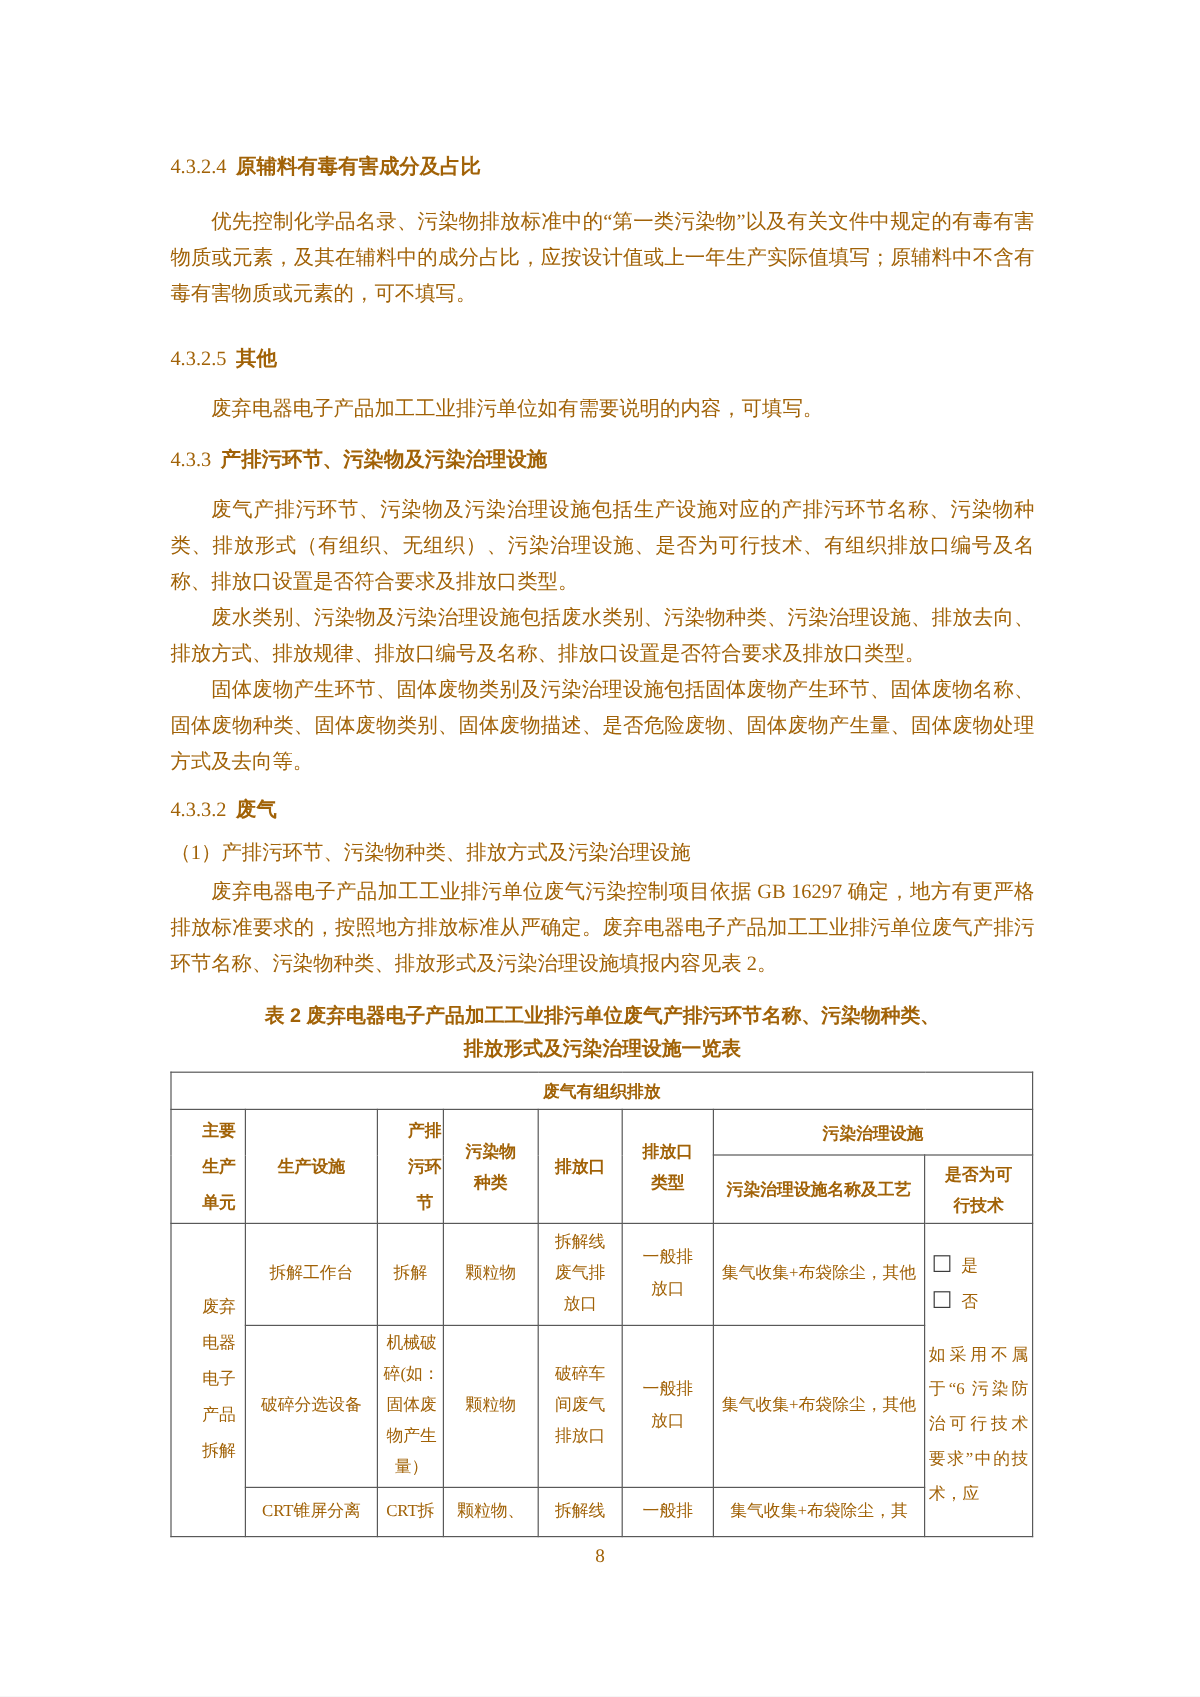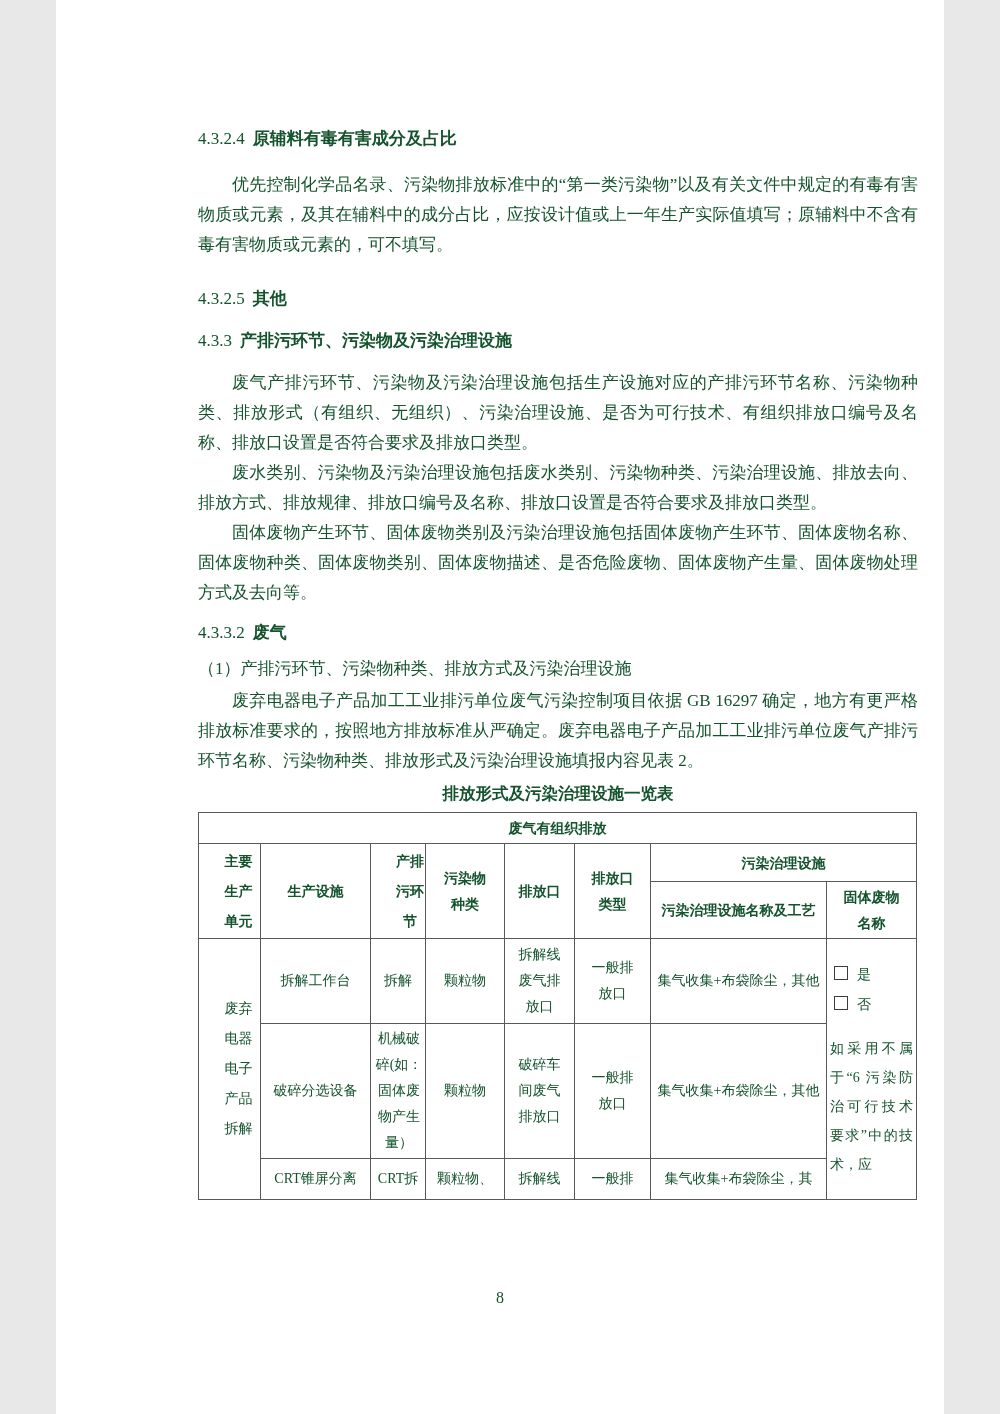--- a/index.html
+++ b/index.html
@@ -1,31 +1,31 @@
 <!DOCTYPE html>
 <html lang="zh"><head>
 <meta charset="utf-8">
 <style>
   html,body{margin:0;padding:0;background:#e8e8e8;}
   .page{
-    width:888px;height:1414px;position:relative;margin:0 auto;
-    background:#ffffff;color:#14532d;overflow:hidden;
+    width:1000px;height:1414px;position:relative;margin:0 auto;
+    background:#ffffff;color:#a16207;overflow:hidden;
     font-family:"Liberation Serif","DejaVu Serif",serif;
   }
   .content{position:absolute;left:142px;top:124px;width:720px;}
 
   .heading{margin:0;font-size:17px;line-height:30px;white-space:nowrap;}
   .heading .num{font-family:"Liberation Serif","DejaVu Serif",serif;margin-right:8px;}
   .heading .ttl{font-weight:bold;font-family:"Liberation Sans","DejaVu Sans",sans-serif;}
 
   .para{margin:0;font-size:17px;line-height:30px;text-align:justify;text-indent:2em;}
   .para.noindent{text-indent:0;}
 
   .mb16{margin-bottom:16px;}.mb20{margin-bottom:24px;}.mb12{margin-bottom:12px;}
-  .mb10{margin-bottom:10px;}.mb6{margin-bottom:6px;}.mb4{margin-bottom:4px;}.mb2{margin-bottom:2px;}
+  .mb10{margin-bottom:10px;}.mb6{margin-bottom:6px;}.mb4{margin-bottom:16px;}.mb2{margin-bottom:2px;}
 
   .table-caption{
     text-align:center;font-weight:bold;font-size:16.5px;line-height:27px;
     font-family:"Liberation Sans","DejaVu Sans",sans-serif;margin:0 0 5px 0;
   }
 
   table.data-table{
     table-layout:fixed;border-collapse:collapse;width:718px;
     font-size:14px;
   }
@@ -66,35 +66,37 @@
 
 <div class="page">
   <div class="content">
 
     <p class="heading mb16"><span class="num">4.3.2.4</span><span class="ttl">原辅料有毒有害成分及占比</span></p>
 
     <p class="para mb20">优先控制化学品名录、污染物排放标准中的“第一类污染物”以及有关文件中规定的有毒有害物质或元素，及其在辅料中的成分占比，应按设计值或上一年生产实际值填写；原辅料中不含有毒有害物质或元素的，可不填写。</p>
 
     <p class="heading mb12"><span class="num">4.3.2.5</span><span class="ttl">其他</span></p>
 
+    <p class="para mb12">废弃电器电子产品加工工业排污单位如有需要说明的内容，可填写。</p>
 
     <p class="heading mb12"><span class="num">4.3.3</span><span class="ttl">产排污环节、污染物及污染治理设施</span></p>
 
 
     <p class="para">废气产排污环节、污染物及污染治理设施包括生产设施对应的产排污环节名称、污染物种类、排放形式（有组织、无组织）、污染治理设施、是否为可行技术、有组织排放口编号及名称、排放口设置是否符合要求及排放口类型。</p>
     <p class="para">废水类别、污染物及污染治理设施包括废水类别、污染物种类、污染治理设施、排放去向、排放方式、排放规律、排放口编号及名称、排放口设置是否符合要求及排放口类型。</p>
     <p class="para mb10">固体废物产生环节、固体废物类别及污染治理设施包括固体废物产生环节、固体废物名称、固体废物种类、固体废物类别、固体废物描述、是否危险废物、固体废物产生量、固体废物处理方式及去向等。</p>
 
     <p class="heading mb6"><span class="num">4.3.3.2</span><span class="ttl">废气</span></p>
 
     <p class="para noindent mb2">（1）产排污环节、污染物种类、排放方式及污染治理设施</p>
 
     <p class="para mb4">废弃电器电子产品加工工业排污单位废气污染控制项目依据 GB 16297 确定，地方有更严格排放标准要求的，按照地方排放标准从严确定。废弃电器电子产品加工工业排污单位废气产排污环节名称、污染物种类、排放形式及污染治理设施填报内容见表 2。</p>
 
     <div class="table-caption">
+      <div>表 2 废弃电器电子产品加工工业排污单位废气产排污环节名称、污染物种类、</div>
       <div>排放形式及污染治理设施一览表</div>
     </div>
 
     <table class="data-table">
       <colgroup>
         <col style="width:62px">
           <col style="width:110px">
           <col style="width:55px">
           <col style="width:79px">
         <col style="width:70px">
@@ -110,21 +112,21 @@
         <td class="th" rowspan="2"><span class="w36">主要生产单元</span></td>
         <td class="th" rowspan="2">生产设施</td>
         <td class="th" rowspan="2"><span class="w36">产排污环节</span></td>
         <td class="th" rowspan="2"><span class="w52">污染物种类</span></td>
         <td class="th" rowspan="2">排放口</td>
         <td class="th" rowspan="2"><span class="w50">排放口类型</span></td>
         <td class="th" colspan="2">污染治理设施</td>
       </tr>
       <tr class="r-head2">
         <td class="th pad12">污染治理设施名称及工艺</td>
-        <td class="th"><span class="w50" style="width:66px">固体废物名称</span></td>
+        <td class="th"><span class="w50" style="width:66px">是否为可行技术</span></td>
       </tr>
       <tr class="r-body1">
         <td rowspan="3"><span class="w36">废弃电器电子产品拆解</span></td>
         <td>拆解工作台</td>
         <td>拆解</td>
         <td>颗粒物</td>
         <td><span class="w50">拆解线废气排放口</span></td>
         <td><span class="w50">一般排放口</span></td>
         <td class="pad0">集气收集+布袋除尘，其他</td>
         <td rowspan="3" class="feasible-cell">

